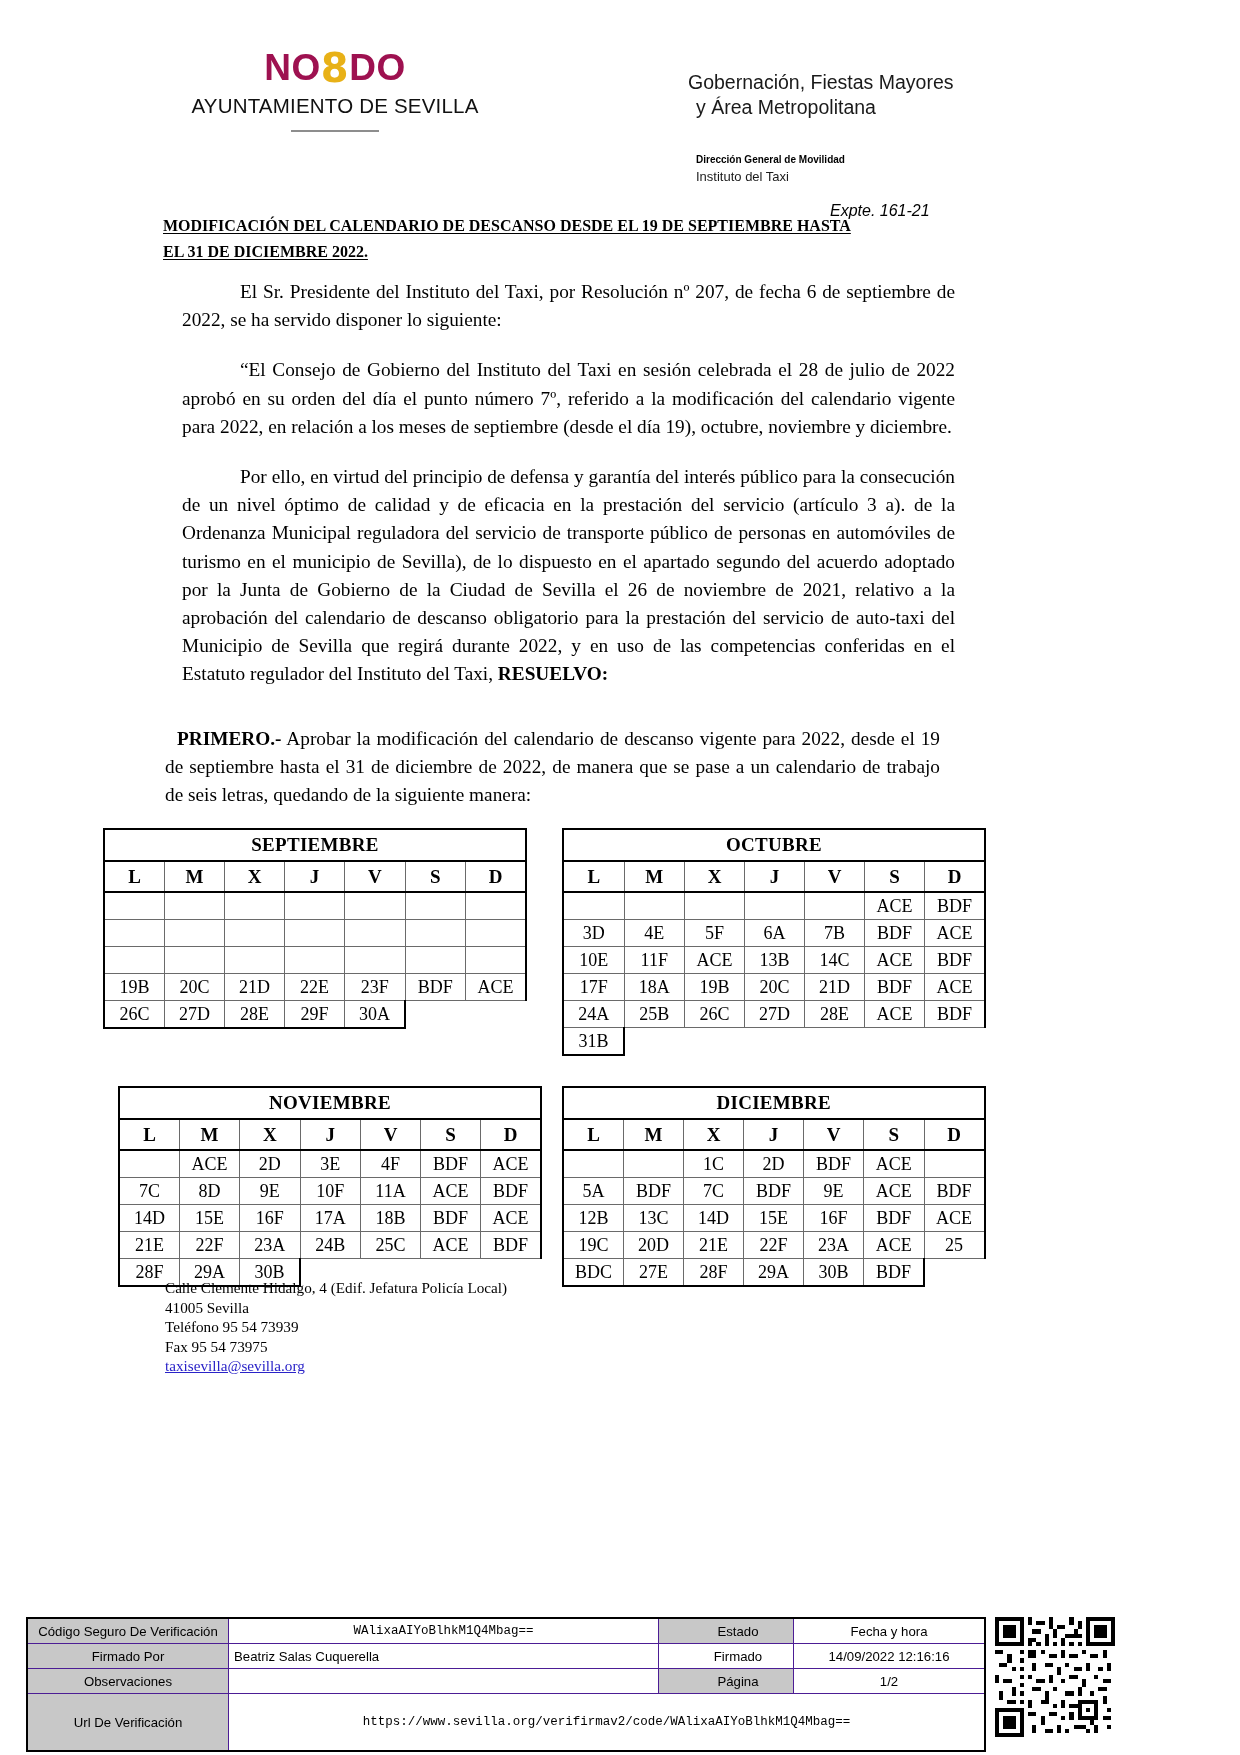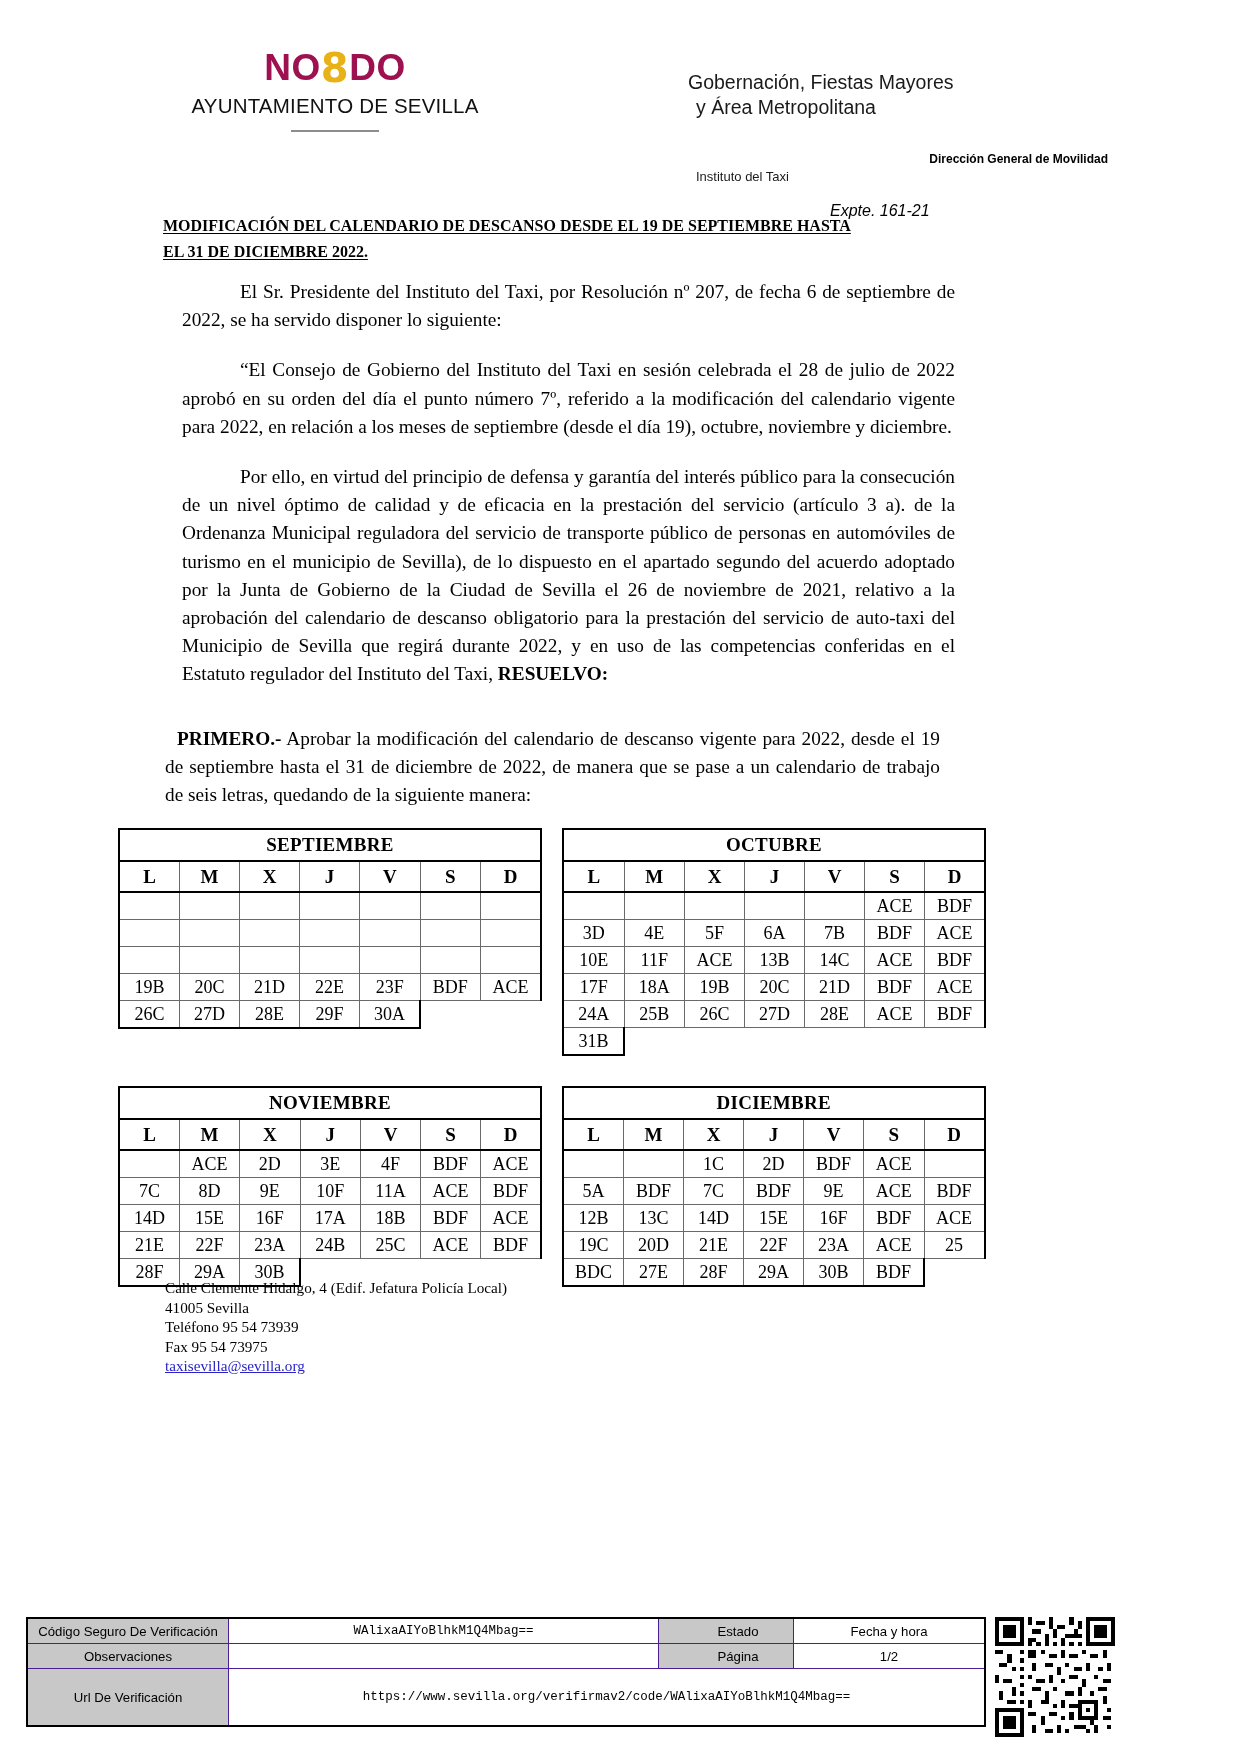--- a/index.html
+++ b/index.html
@@ -77,26 +77,25 @@
     width: 420px;
   }
   .dept-main {
     font-family: "Liberation Sans", sans-serif;
     font-size: 19.5px;
     line-height: 25px;
     color: #1a1a1a;
   }
   .dept-sub {
     font-family: "Liberation Sans", sans-serif;
-    font-size: 12px;
+    font-size: 10px;
     font-weight: bold;
     color: #000;
     margin-top: 31px;
     line-height: 17px;
-    text-align: right;
   }
   .dept-sub2 {
     font-family: "Liberation Sans", sans-serif;
     font-size: 13px;
     color: #1a1a1a;
     line-height: 17px;
   }
   .expte {
     position: absolute;
     left: 830px;
@@ -173,21 +172,21 @@
   }
   .cal td.dow {
     border-top: 2px solid #000;
     border-bottom: 2px solid #000;
     font-weight: bold;
     font-size: 19px;
     height: 29px;
   }
   .cal td.blank { border: 1px solid transparent; }
 
-  #cal-sep { left: 118px; top: 828px; }
+  #cal-sep { left: 103px; top: 828px; }
   #cal-oct { left: 562px; top: 828px; }
   #cal-nov { left: 118px; top: 1086px; }
   #cal-dic { left: 562px; top: 1086px; }
 
   .cal td.edge-l { border-left: 2px solid #000; }
   .cal td.edge-r { border-right: 2px solid #000; }
   .cal td.edge-b { border-bottom: 2px solid #000; }
 
   
   .address {
@@ -556,20 +555,26 @@
     <div><a href="#">taxisevilla@sevilla.org</a></div>
   </div>
 
   <table class="verif">
     <tbody>
       <tr>
         <td class="lbl">Código Seguro De Verificación</td>
         <td class="val-mono">WAlixaAIYoBlhkM1Q4Mbag==</td>
         <td class="small-lbl">Estado</td>
         <td class="small-val">Fecha y hora</td>
+      </tr>
+      <tr>
+        <td class="lbl">Firmado Por</td>
+        <td class="val">Beatriz Salas Cuquerella</td>
+        <td class="small-lbl" style="background:#fff;">Firmado</td>
+        <td class="small-val">14/09/2022 12:16:16</td>
       </tr>
       <tr>
         <td class="lbl">Observaciones</td>
         <td class="val"></td>
         <td class="small-lbl">Página</td>
         <td class="small-val">1/2</td>
       </tr>
       <tr>
         <td class="lbl tall">Url De Verificación</td>
         <td class="val-mono tall" colspan="3">https://www.sevilla.org/verifirmav2/code/WAlixaAIYoBlhkM1Q4Mbag==</td>

